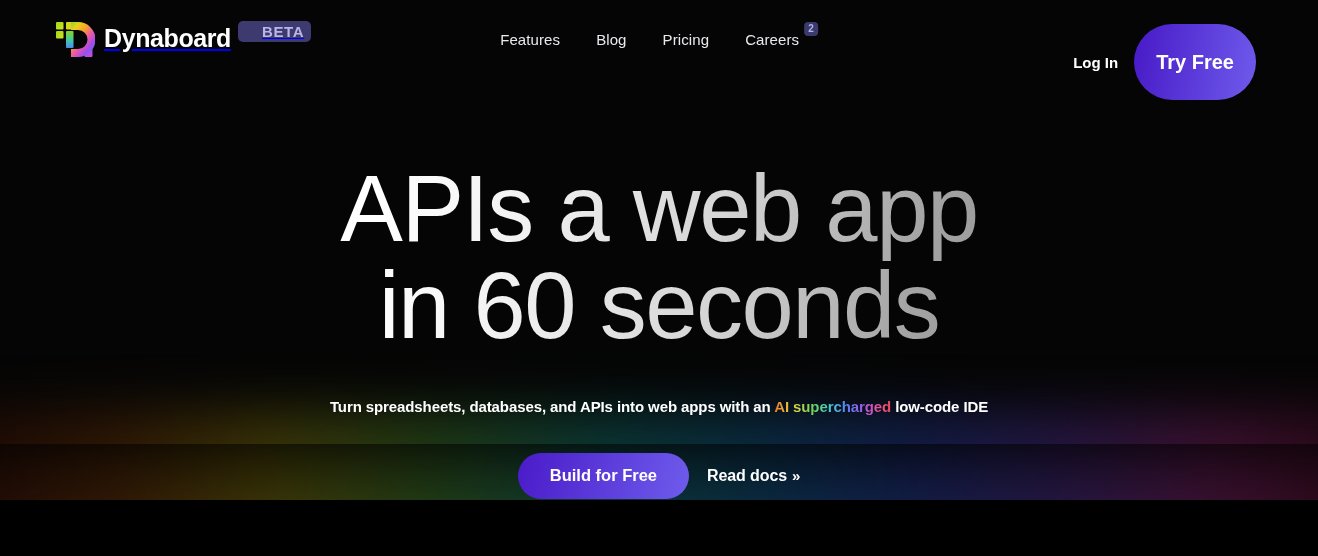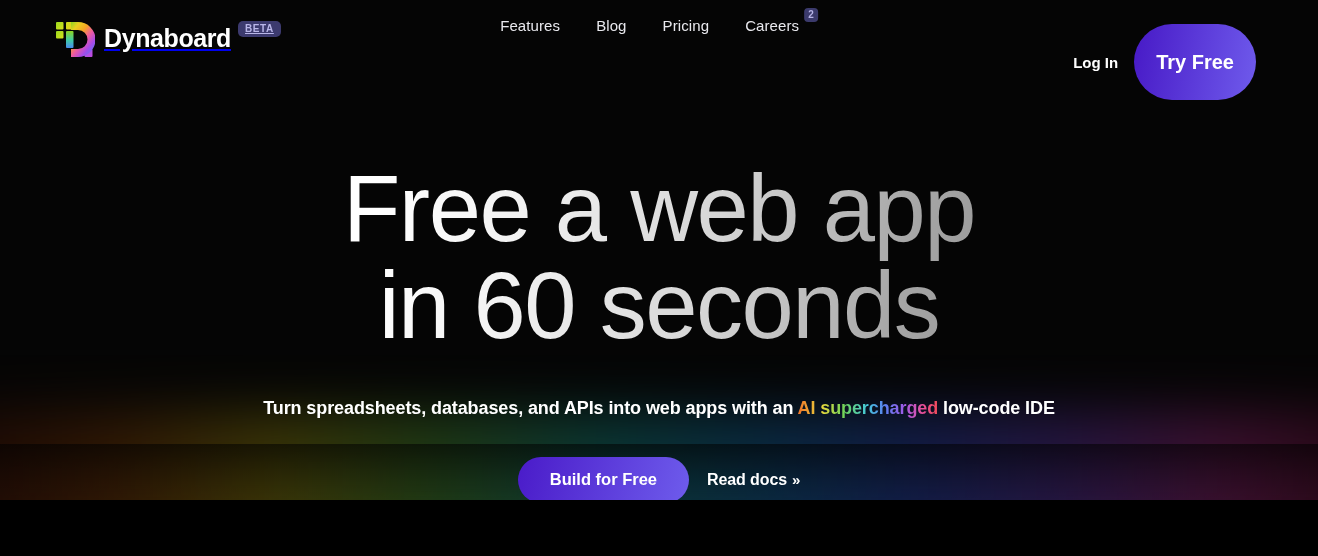--- a/index.html
+++ b/index.html
@@ -87,34 +87,33 @@
     letter-spacing: -0.4px;
     margin-left: 9px;
     line-height: 40px;
   }
 
   .beta-badge {
     margin-left: 7px;
     margin-top: 3px;
     background: #3c3a6e;
     color: #b9b6e8;
-    font-size: 10px;
+    font-size: 15px;
     font-weight: 700;
     letter-spacing: 0.6px;
-    padding: 3px 7px 3px 7px;
+    padding: 3px 7px 3px 24px;
     border-radius: 5px;
     line-height: 1;
-    text-decoration: underline;
   }
 
   nav.main-nav {
     position: absolute;
     left: 50%;
     transform: translateX(-50%);
-    top: 15px;
+    top: 29px;
     display: flex;
     align-items: flex-start;
     gap: 36px;
   }
 
   .nav-link {
     color: #e9e9ee;
     font-size: 15px;
     font-weight: 500;
     text-decoration: none;
@@ -192,21 +191,21 @@
     -webkit-background-clip: text;
     background-clip: text;
     color: transparent;
     -webkit-text-fill-color: transparent;
     margin: 0;
   }
   .hero-title .line { display: block; }
 
   .hero-sub {
     margin-top: 44px;
-    font-size: 18px;
+    font-size: 15px;
     font-weight: 600;
     color: #ffffff;
     letter-spacing: -0.1px;
     text-align: center;
   }
 
   .ai-grad {
     background: linear-gradient(90deg,
         #f0752a 0%,
         #e8d83c 17%,
@@ -327,21 +326,21 @@
     <div class="header-actions">
       <a class="login-link" href="#">Log In</a>
       <button class="try-free-btn">Try Free</button>
     </div>
 
   </header>
 
   <section class="hero">
 
     <h1 class="hero-title">
-      <span class="line">Free a web app</span>
+      <span class="line">APIs a web app</span>
       <span class="line">in 60 seconds</span>
     </h1>
 
     <p class="hero-sub"><span>Turn spreadsheets, databases, and APIs into web apps with an </span><span class="ai-grad">AI supercharged</span><span> low-code IDE</span></p>
 
     <div class="hero-cta">
       <button class="build-btn">Build for Free</button>
       <a class="read-docs" href="#">
         <span>Read docs</span>
         <span class="chev">»</span>

